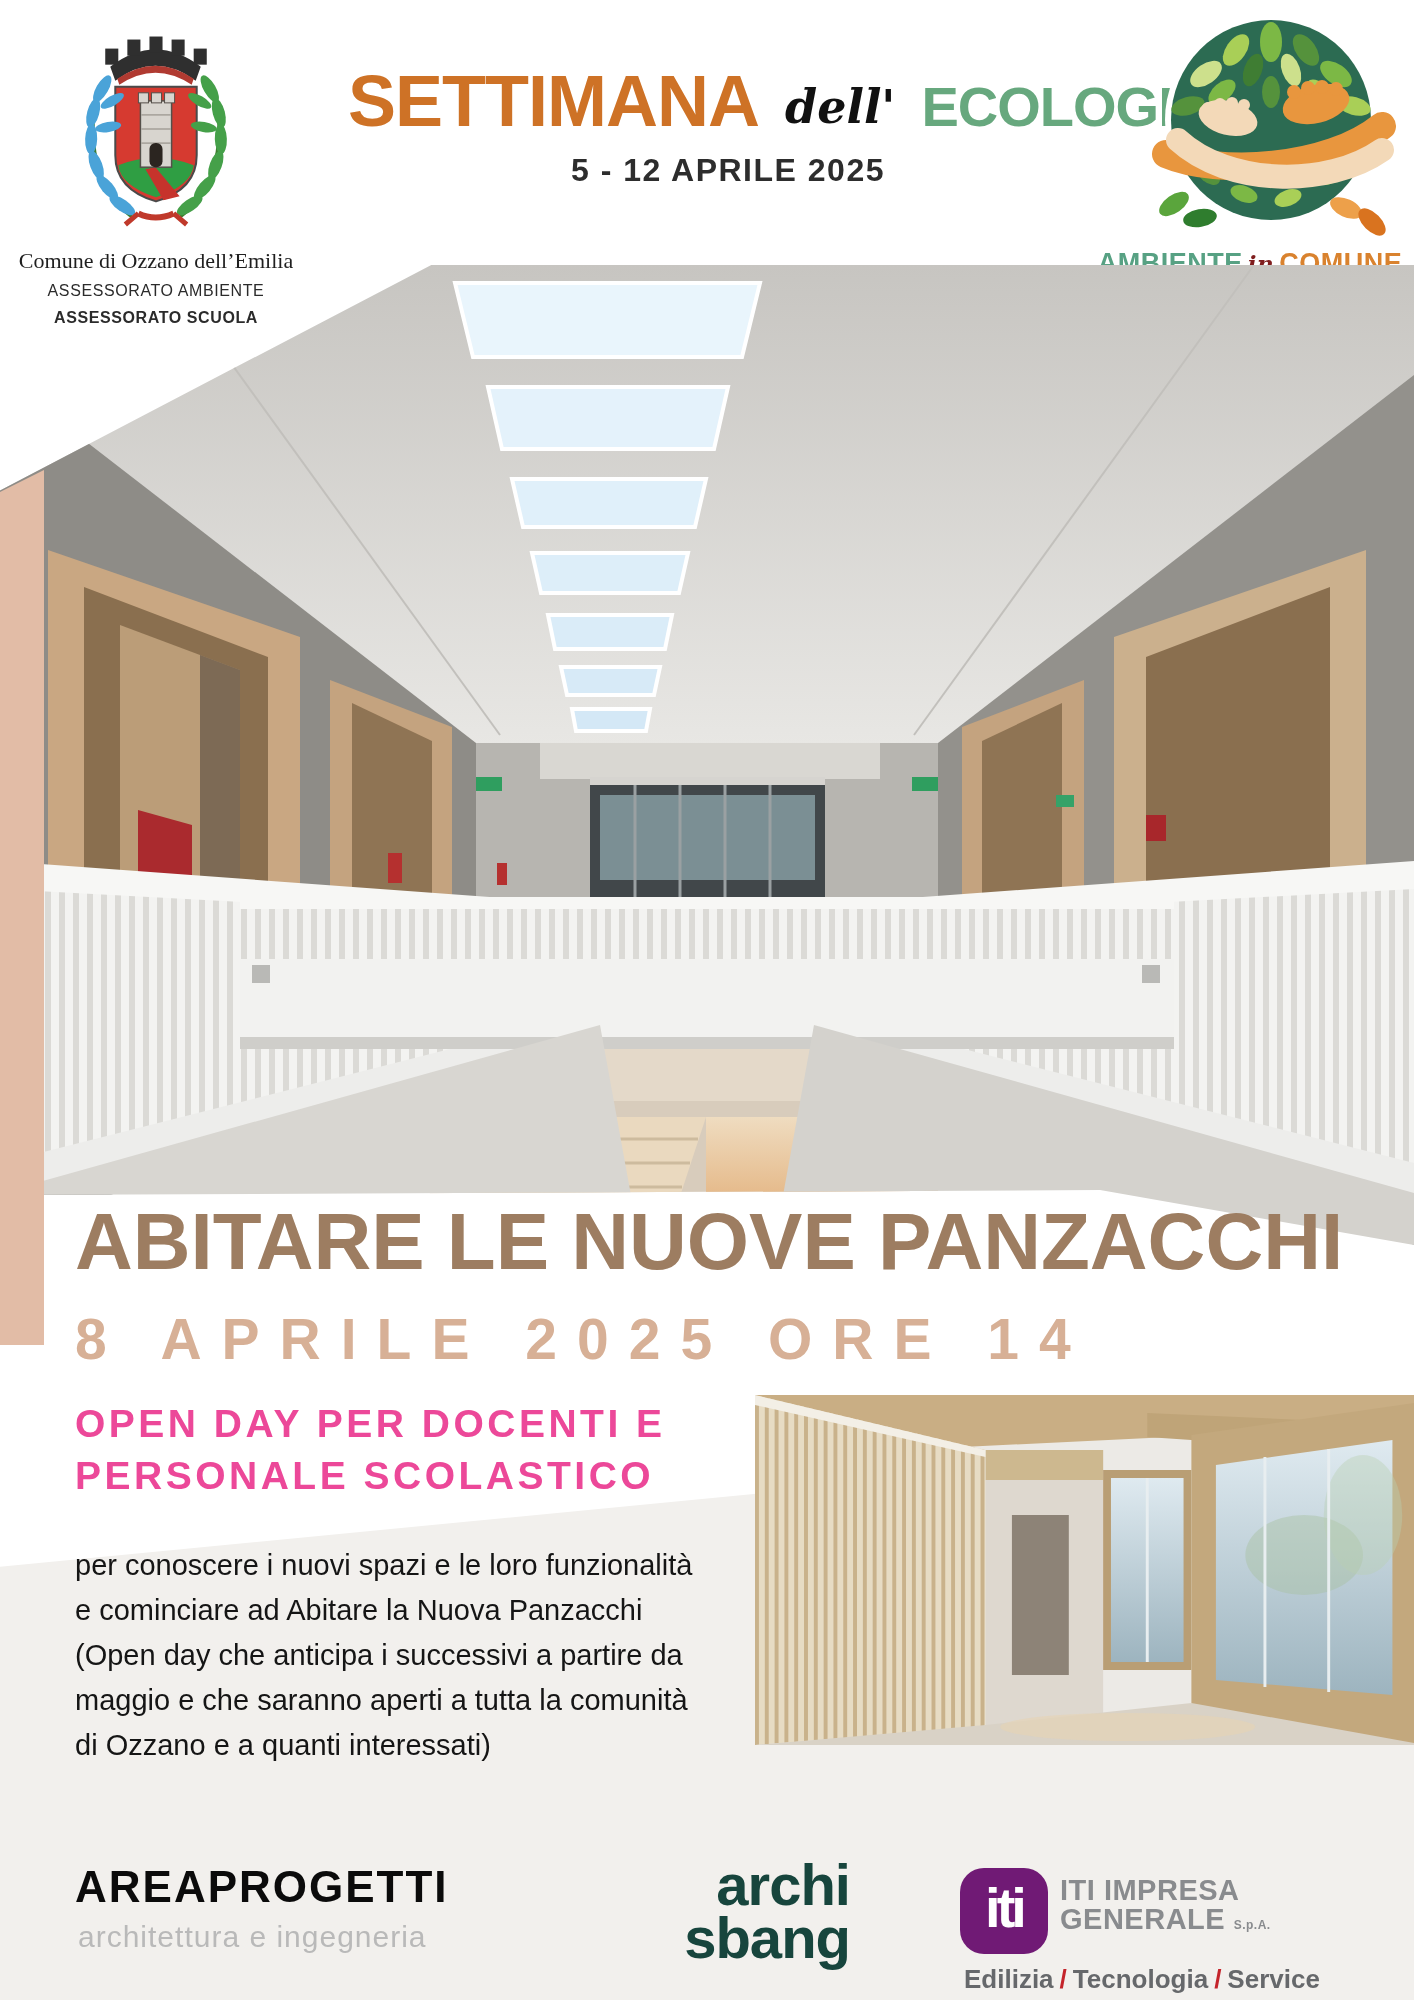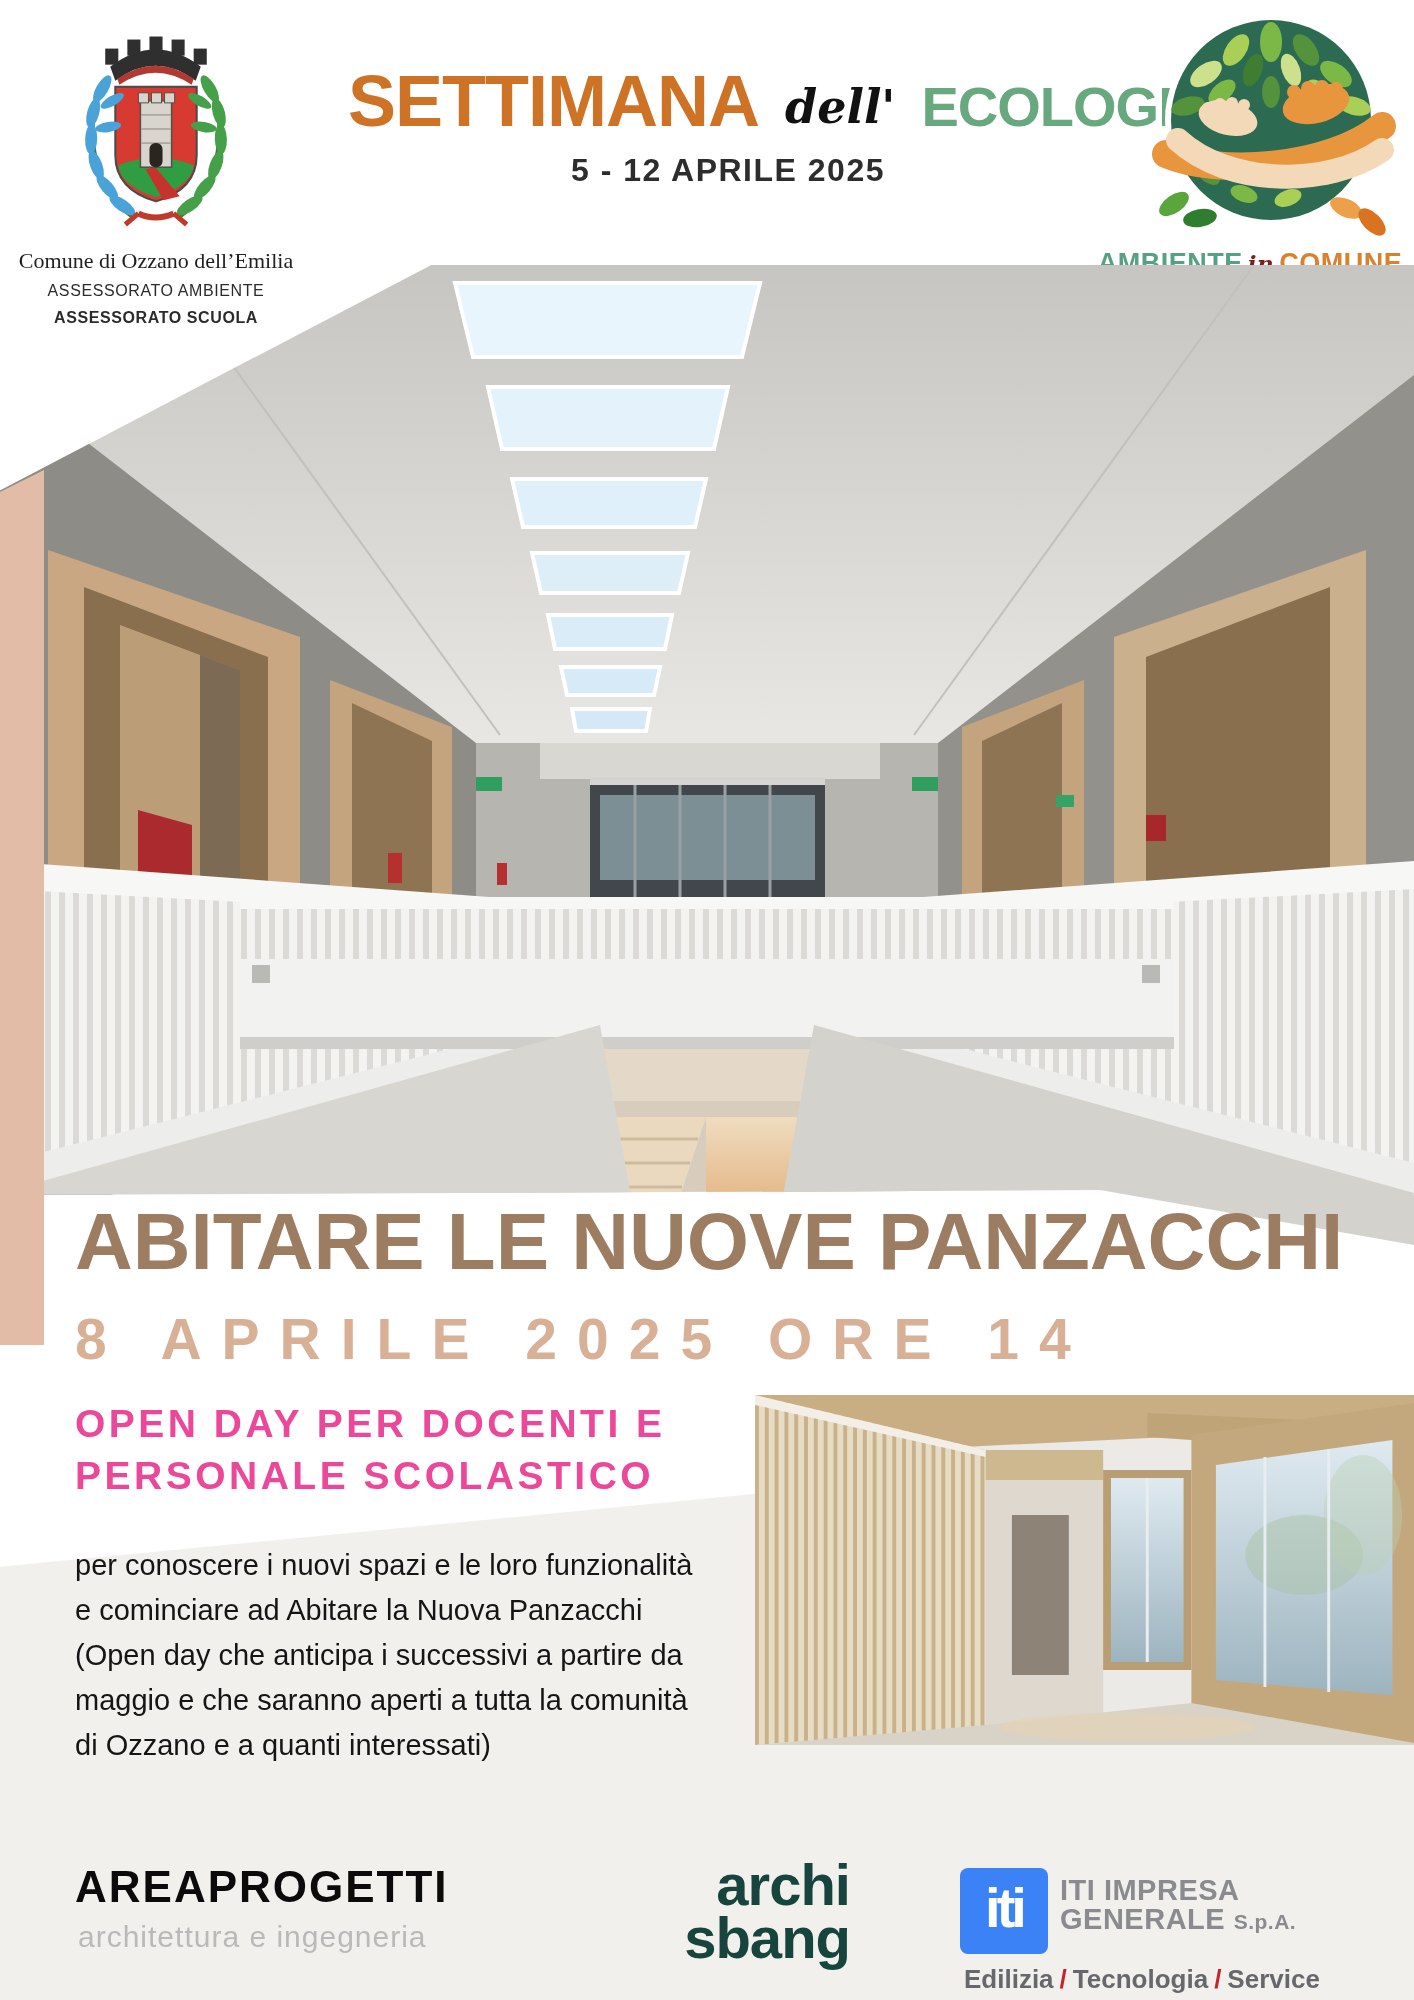--- a/index.html
+++ b/index.html
@@ -58,26 +58,26 @@
   
   .intro{position:absolute;left:75px;top:1798px;z-index:3;font-size:33px;font-weight:800;
         color:#a3826a;letter-spacing:.5px;}
   .areaprogetti-name{position:absolute;left:75px;top:1862px;z-index:3;font-size:44px;
         font-weight:900;letter-spacing:2px;color:#0b0b0b;}
   .areaprogetti-tag{position:absolute;left:78px;top:1920px;z-index:3;font-size:30px;
         font-weight:300;letter-spacing:1px;color:#b9b9b9;}
   .archisbang{position:absolute;left:618px;top:1858px;width:232px;z-index:3;text-align:right;
         font-size:58px;font-weight:800;line-height:.92;color:#17453d;letter-spacing:-1px;}
   .iti{position:absolute;left:960px;top:1868px;z-index:3;}
-  .iti-box{position:absolute;left:0;top:0;width:88px;height:86px;background:#3b82f6;
-        border-radius:8px;color:#fff;font-size:56px;font-weight:900;letter-spacing:-4px;
+  .iti-box{position:absolute;left:0;top:0;width:88px;height:86px;background:#701a75;
+        border-radius:24px;color:#fff;font-size:56px;font-weight:900;letter-spacing:-4px;
         text-align:center;line-height:80px;}
   .iti-text{position:absolute;left:100px;top:8px;font-size:29px;font-weight:800;
         color:#898b8e;line-height:1.0;letter-spacing:.5px;white-space:nowrap;}
-  .iti-spa{font-size:21px;font-weight:700;}
+  .iti-spa{font-size:12px;font-weight:700;}
   .iti-tag{position:absolute;left:4px;top:96px;font-size:26px;font-weight:700;color:#66686b;
         white-space:nowrap;}
   .iti-slash{color:#c4242b;font-weight:900;margin:0 6px;}
 </style>
 </head>
 <body>
 
 <div class="page">
 
   <svg class="crest" viewBox="0 0 195 228">

